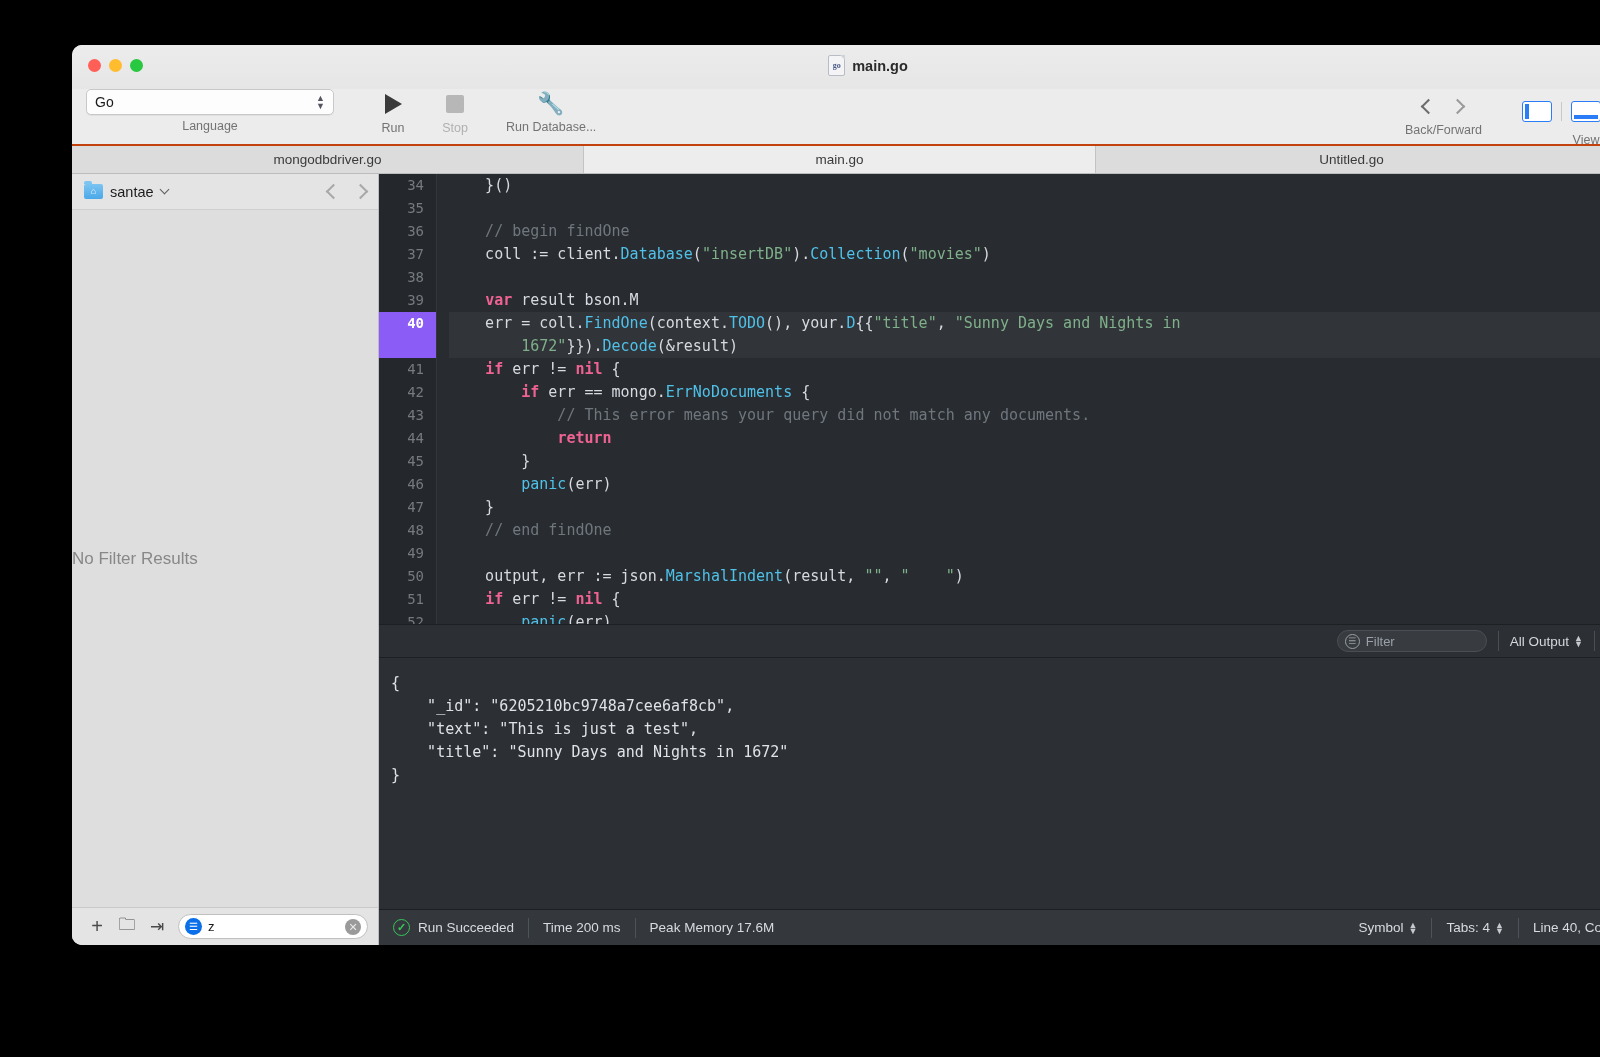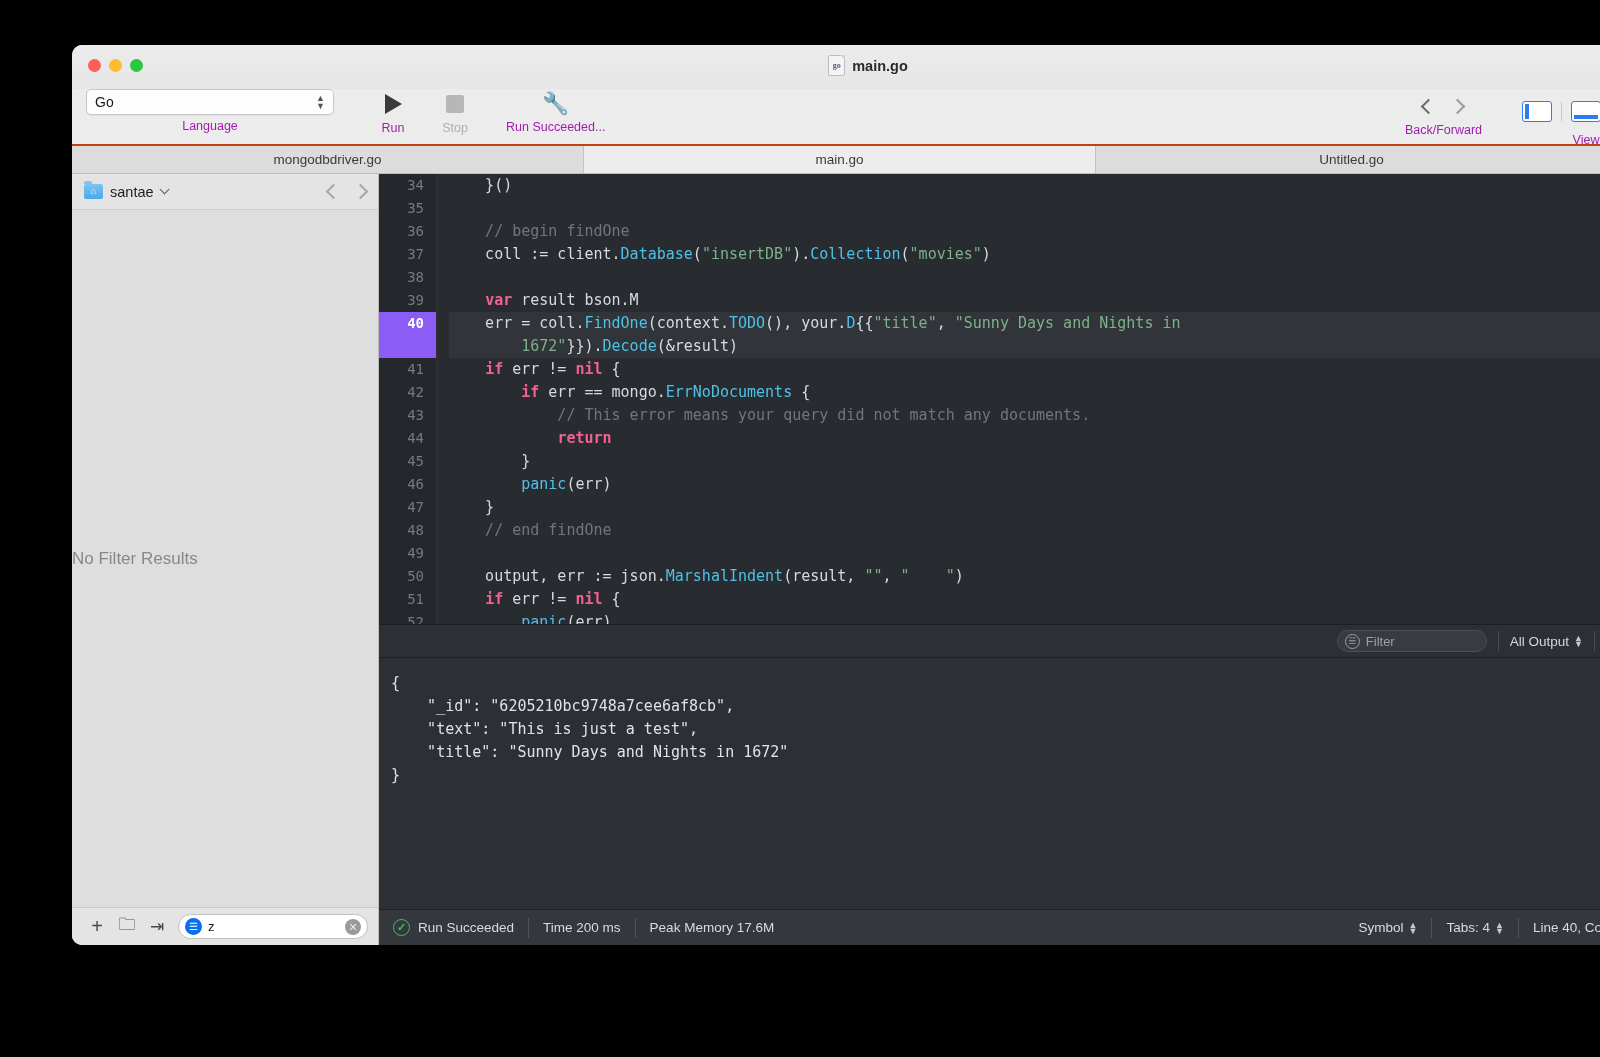--- a/index.html
+++ b/index.html
@@ -50,21 +50,21 @@
   }
   .title-text { font-size: 14.5px; font-weight: bold; color: #2b2b2b; }
 
   
   .toolbar {
     flex: 0 0 55px; height: 55px; position: relative;
     background: #ececec; display: flex; align-items: flex-start;
     padding: 0 14px;
   }
   .tb-group { display: flex; flex-direction: column; align-items: center; }
-  .tb-label { font-size: 12.5px; color: #a21caf; margin-top: 4px; }
+  .tb-label { font-size: 12.5px; color: #737373; margin-top: 4px; }
   .tb-label.dim { color: #b0b0b0; }
 
   .lang-select {
     width: 248px; height: 26px; background: #fdfdfd;
     border: 1px solid #c8c8c8; border-radius: 5px;
     display: flex; align-items: center; padding: 0 8px;
     font-size: 14px; color: #1a1a1a; position: relative;
     box-shadow: 0 1px 0 rgba(0,0,0,0.05);
   }
   .lang-select .chev { margin-left: auto; display: flex; flex-direction: column; gap: 2px; line-height: 0;}
@@ -294,21 +294,21 @@
       <div class="tb-label" style="margin-top:7px;">Run</div>
     </div>
 
     <div class="tb-group" style="width:62px;margin-top:6px;">
       <div class="stop-sq"></div>
       <div class="tb-label dim" style="margin-top:8px;">Stop</div>
     </div>
 
     <div class="tb-group" style="margin-left:20px;margin-top:4px;">
       <div style="font-size:22px;color:#3a3a3a;line-height:22px;">🔧</div>
-      <div class="tb-label" style="margin-top:5px;">Run Succeeded...</div>
+      <div class="tb-label" style="margin-top:5px;">Run Database...</div>
     </div>
 
     <div class="spacer"></div>
 
     <div class="tb-group" style="margin-top:12px;margin-right:40px;">
       <div class="nav-arrows">
         <div class="chev-l"></div>
         <div class="chev-r"></div>
       </div>
       <div class="tb-label" style="margin-top:11px;">Back/Forward</div>

